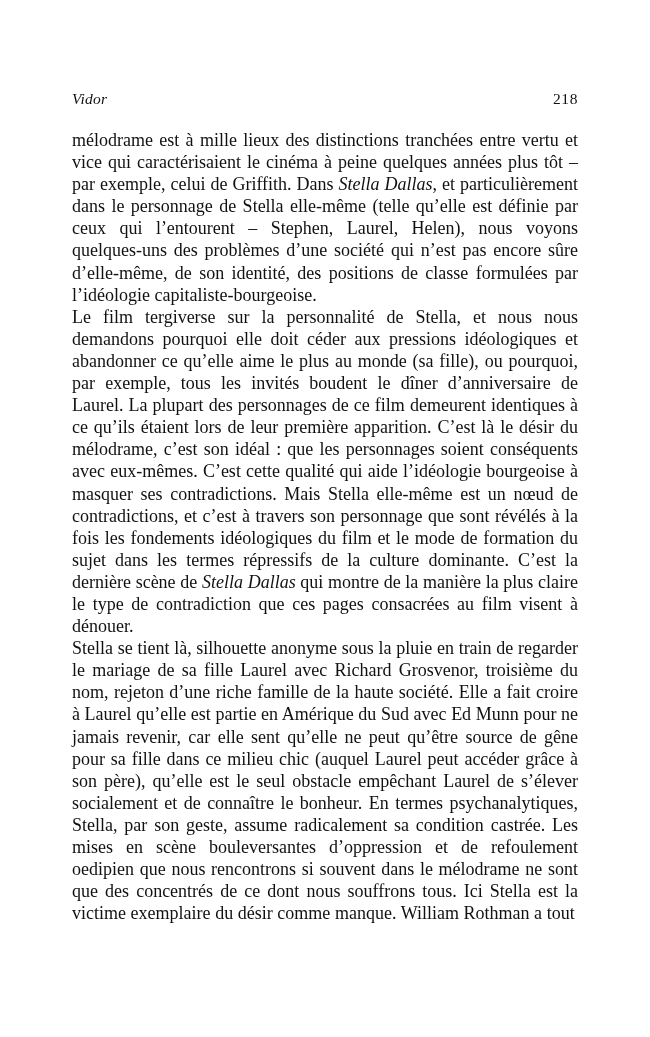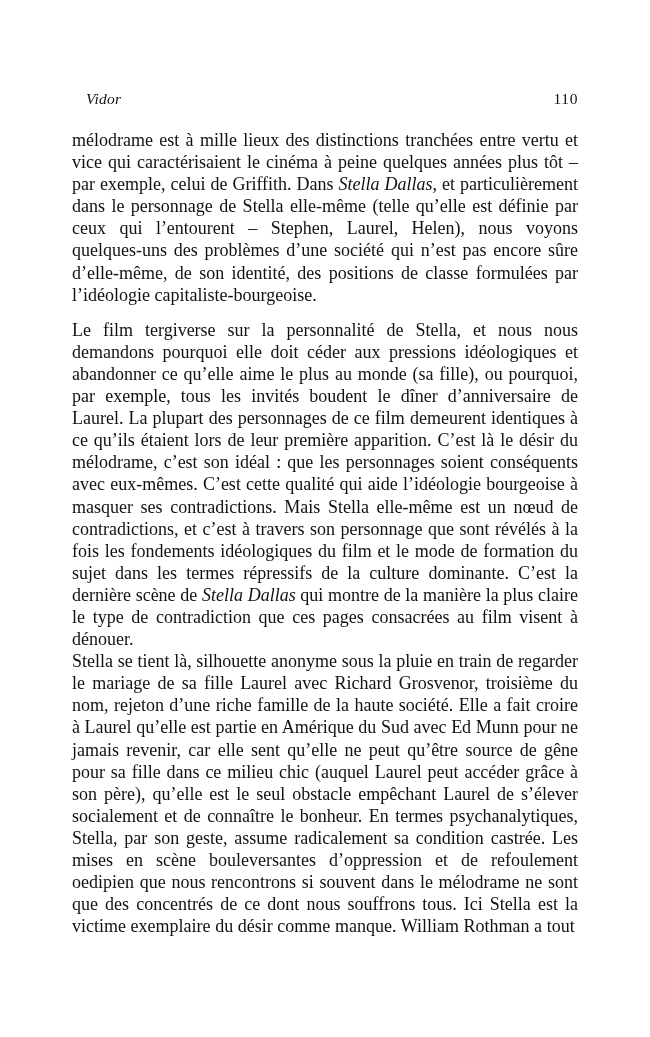--- a/index.html
+++ b/index.html
@@ -25,21 +25,20 @@
     height: 22px;
     display: flex;
     align-items: baseline;
     justify-content: space-between;
     font-size: 15.5px;
     line-height: 22px;
   }
   .running-head .folio-title {
     font-style: italic;
     letter-spacing: 0.2px;
-    margin-left: 14px;
   }
   .running-head .folio-number {
     font-style: normal;
     letter-spacing: 0.6px;
   }
   .body-block {
     position: absolute;
     left: 72px;
     top: 129px;
     width: 506px;
@@ -48,34 +47,34 @@
     margin: 0;
     font-size: 18px;
     line-height: 22.1px;
     text-align: justify;
     text-justify: inter-word;
     -webkit-hyphens: none;
     hyphens: none;
     word-spacing: 0.1px;
   }
   .para.gap-before {
-    margin-top: 13px;
+    margin-top: 0;
   }
   .para em {
     font-style: italic;
   }
 </style>
 </head>
 <body>
 
 <div class="page" style="background: rgb(255, 255, 255); color: rgb(17, 17, 17); width: 650px; height: 1037px;">
 
   <div class="running-head">
     <span class="folio-title">Vidor</span>
-    <span class="folio-number">110</span>
+    <span class="folio-number">218</span>
   </div>
 
   <div class="body-block" id="body-block">
       <p class="para"><span>mélodrame est à mille lieux des distinctions tranchées entre vertu et vice qui caractérisaient le cinéma à peine quelques années plus tôt – par exemple, celui de Griffith. Dans </span><em>Stella Dallas</em><span>, et particulièrement dans le personnage de Stella elle-même (telle qu’elle est définie par ceux qui l’entourent – Stephen, Laurel, Helen), nous voyons quelques-uns des problèmes d’une société qui n’est pas encore sûre d’elle-même, de son identité, des positions de classe formulées par l’idéologie capitaliste-bourgeoise.</span></p>
       <p class="para gap-before"><span>Le film tergiverse sur la personnalité de Stella, et nous nous demandons pourquoi elle doit céder aux pressions idéologiques et abandonner ce qu’elle aime le plus au monde (sa fille), ou pourquoi, par exemple, tous les invités boudent le dîner d’anniversaire de Laurel. La plupart des personnages de ce film demeurent identiques à ce qu’ils étaient lors de leur première apparition. C’est là le désir du mélodrame, c’est son idéal : que les personnages soient conséquents avec eux-mêmes. C’est cette qualité qui aide l’idéologie bourgeoise à masquer ses contradictions. Mais Stella elle-même est un nœud de contradictions, et c’est à travers son personnage que sont révélés à la fois les fondements idéologiques du film et le mode de formation du sujet dans les termes répressifs de la culture dominante. C’est la dernière scène de </span><em>Stella Dallas</em><span> qui montre de la manière la plus claire le type de contradiction que ces pages consacrées au film visent à dénouer.</span></p>
       <p class="para"><span>Stella se tient là, silhouette anonyme sous la pluie en train de regarder le mariage de sa fille Laurel avec Richard Grosvenor, troisième du nom, rejeton d’une riche famille de la haute société. Elle a fait croire à Laurel qu’elle est partie en Amérique du Sud avec Ed Munn pour ne jamais revenir, car elle sent qu’elle ne peut qu’être source de gêne pour sa fille dans ce milieu chic (auquel Laurel peut accéder grâce à son père), qu’elle est le seul obstacle empêchant Laurel de s’élever socialement et de connaître le bonheur. En termes psychanalytiques, Stella, par son geste, assume radicalement sa condition castrée. Les mises en scène bouleversantes d’oppression et de refoulement oedipien que nous rencontrons si souvent dans le mélodrame ne sont que des concentrés de ce dont nous souffrons tous. Ici Stella est la victime exemplaire du désir comme manque. William Rothman a tout</span></p>
     </div>
 
 </div>
 

